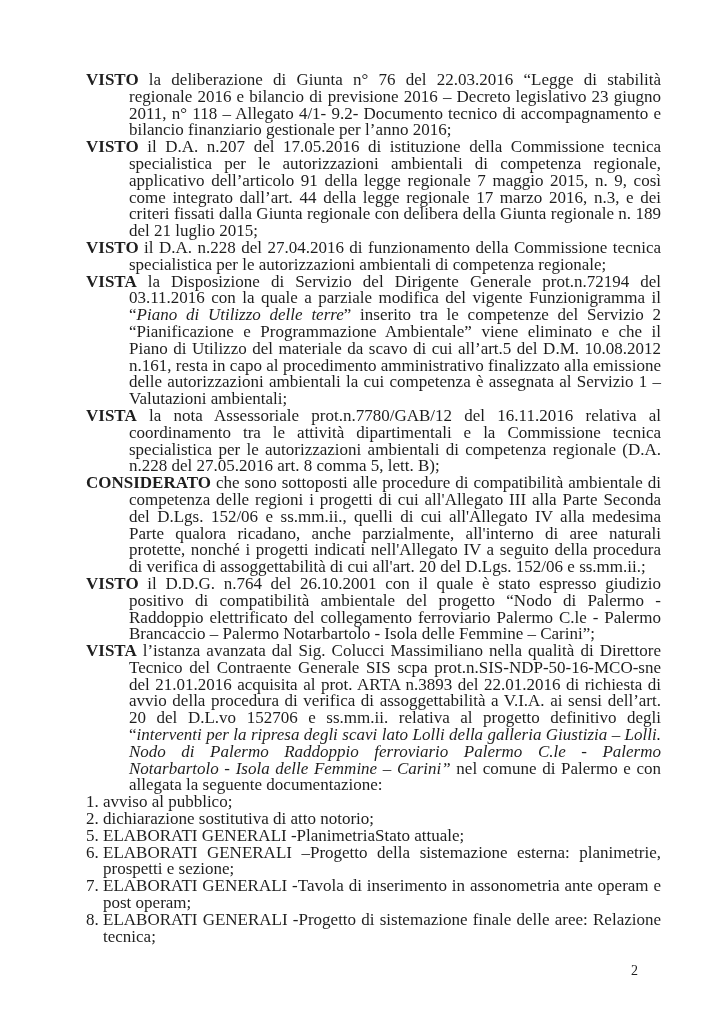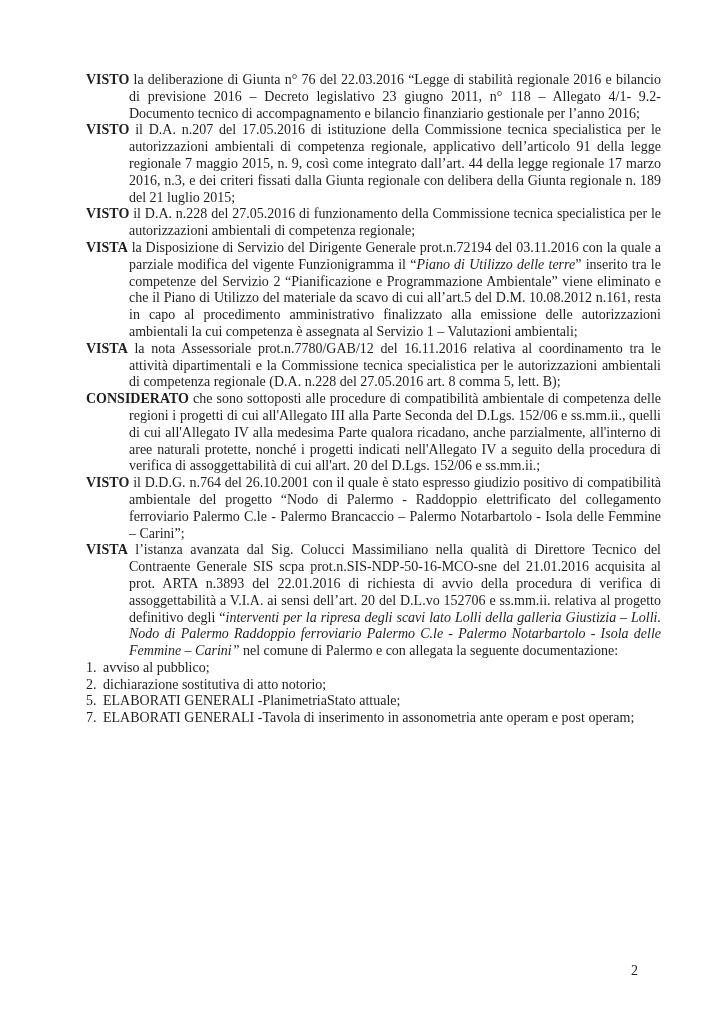--- a/index.html
+++ b/index.html
@@ -10,21 +10,21 @@
     position: relative;
     font-family: "Liberation Serif", "DejaVu Serif", serif;
     color: #1e1e1e;
     overflow: hidden;
   }
   .doc {
     position: absolute;
     left: 86px;
     top: 72px;
     width: 575px;
-    font-size: 14px;
+    font-size: 17px;
     line-height: 16.8px;
     text-align: justify;
   }
   p.clause {
     margin: 0;
     padding-left: 43px;
     text-indent: -43px;
   }
   .lbl { font-weight: bold; }
   .it  { font-style: italic; }
@@ -51,34 +51,36 @@
 </head>
 <body>
 
 <div class="doc">
 
   <p class="clause"><span class="lbl">VISTO</span> <span>la deliberazione di Giunta n° 76 del 22.03.2016 “Legge di stabilità regionale 2016 e bilancio di previsione 2016 – Decreto legislativo 23 giugno 2011, n° 118 – Allegato 4/1- 9.2- Documento tecnico di accompagnamento e bilancio finanziario gestionale per l’anno 2016;</span></p>
 
 
   <p class="clause"><span class="lbl">VISTO</span> <span>il D.A. n.207 del 17.05.2016 di istituzione della Commissione tecnica specialistica per le autorizzazioni ambientali di competenza regionale, applicativo dell’articolo 91 della legge regionale 7 maggio 2015, n. 9, così come integrato dall’art. 44 della legge regionale 17 marzo 2016, n.3, e dei criteri fissati dalla Giunta regionale con delibera della Giunta regionale n. 189 del 21 luglio 2015;</span></p>
 
-  <p class="clause"><span class="lbl">VISTO</span> <span>il D.A. n.228 del 27.05.2016 di funzionamento della Commissione tecnica specialistica per le autorizzazioni ambientali di competenza regionale;</span></p>
+  <p class="clause"><span class="lbl">VISTO</span> <span>il D.A. n.228 del 27.04.2016 di funzionamento della Commissione tecnica specialistica per le autorizzazioni ambientali di competenza regionale;</span></p>
 
   <p class="clause"><span class="lbl">VISTA</span> <span>la Disposizione di Servizio del Dirigente Generale prot.n.72194 del 03.11.2016 con la quale a parziale modifica del vigente Funzionigramma il “</span><span class="it">Piano di Utilizzo delle terre</span><span>” inserito tra le competenze del Servizio 2 “Pianificazione e Programmazione Ambientale” viene eliminato e che il Piano di Utilizzo del materiale da scavo di cui all’art.5 del D.M. 10.08.2012 n.161, resta in capo al procedimento amministrativo finalizzato alla emissione delle autorizzazioni ambientali la cui competenza è assegnata al Servizio 1 – Valutazioni ambientali;</span></p>
 
   <p class="clause"><span class="lbl">VISTA</span> <span>la nota Assessoriale prot.n.7780/GAB/12 del 16.11.2016 relativa al coordinamento tra le attività dipartimentali e la Commissione tecnica specialistica per le autorizzazioni ambientali di competenza regionale (D.A. n.228 del 27.05.2016 art. 8 comma 5, lett. B);</span></p>
 
   <p class="clause"><span class="lbl">CONSIDERATO</span> <span>che sono sottoposti alle procedure di compatibilità ambientale di competenza delle regioni i progetti di cui all'Allegato III alla Parte Seconda del D.Lgs. 152/06 e ss.mm.ii., quelli di cui all'Allegato IV alla medesima Parte qualora ricadano, anche parzialmente, all'interno di aree naturali protette, nonché i progetti indicati nell'Allegato IV a seguito della procedura di verifica di assoggettabilità di cui all'art. 20 del D.Lgs. 152/06 e ss.mm.ii.;</span></p>
 
   <p class="clause"><span class="lbl">VISTO</span> <span>il D.D.G. n.764 del 26.10.2001 con il quale è stato espresso giudizio positivo di compatibilità ambientale del progetto “Nodo di Palermo - Raddoppio elettrificato del collegamento ferroviario Palermo C.le - Palermo Brancaccio – Palermo Notarbartolo - Isola delle Femmine – Carini”;</span></p>
 
   <p class="clause"><span class="lbl">VISTA</span> <span>l’istanza avanzata dal Sig. Colucci Massimiliano nella qualità di Direttore Tecnico del Contraente Generale SIS scpa prot.n.SIS-NDP-50-16-MCO-sne del 21.01.2016 acquisita al prot. ARTA n.3893 del 22.01.2016 di richiesta di avvio della procedura di verifica di assoggettabilità a V.I.A. ai sensi dell’art. 20 del D.L.vo 152706 e ss.mm.ii. relativa al progetto definitivo degli “</span><span class="it">interventi per la ripresa degli scavi lato Lolli della galleria Giustizia – Lolli. Nodo di Palermo Raddoppio ferroviario Palermo C.le - Palermo Notarbartolo - Isola delle Femmine – Carini”</span><span> nel comune di Palermo e con allegata la seguente documentazione:</span></p>
 
   <div class="list">
     <div class="li"><span class="num">1.</span><span>avviso al pubblico;</span></div>
     <div class="li"><span class="num">2.</span><span>dichiarazione sostitutiva di atto notorio;</span></div>
     <div class="li"><span class="num">5.</span><span>ELABORATI GENERALI -PlanimetriaStato attuale;</span></div>
+    <div class="li"><span class="num">6.</span><span>ELABORATI GENERALI –Progetto della sistemazione esterna: planimetrie, prospetti e sezione;</span></div>
     <div class="li"><span class="num">7.</span><span>ELABORATI GENERALI -Tavola di inserimento in assonometria ante operam e post operam;</span></div>
+    <div class="li"><span class="num">8.</span><span>ELABORATI GENERALI -Progetto di sistemazione finale delle aree: Relazione tecnica;</span></div>
   </div>
 
 </div>
 
 <div class="pagenum">2</div>
 
 </body></html>

